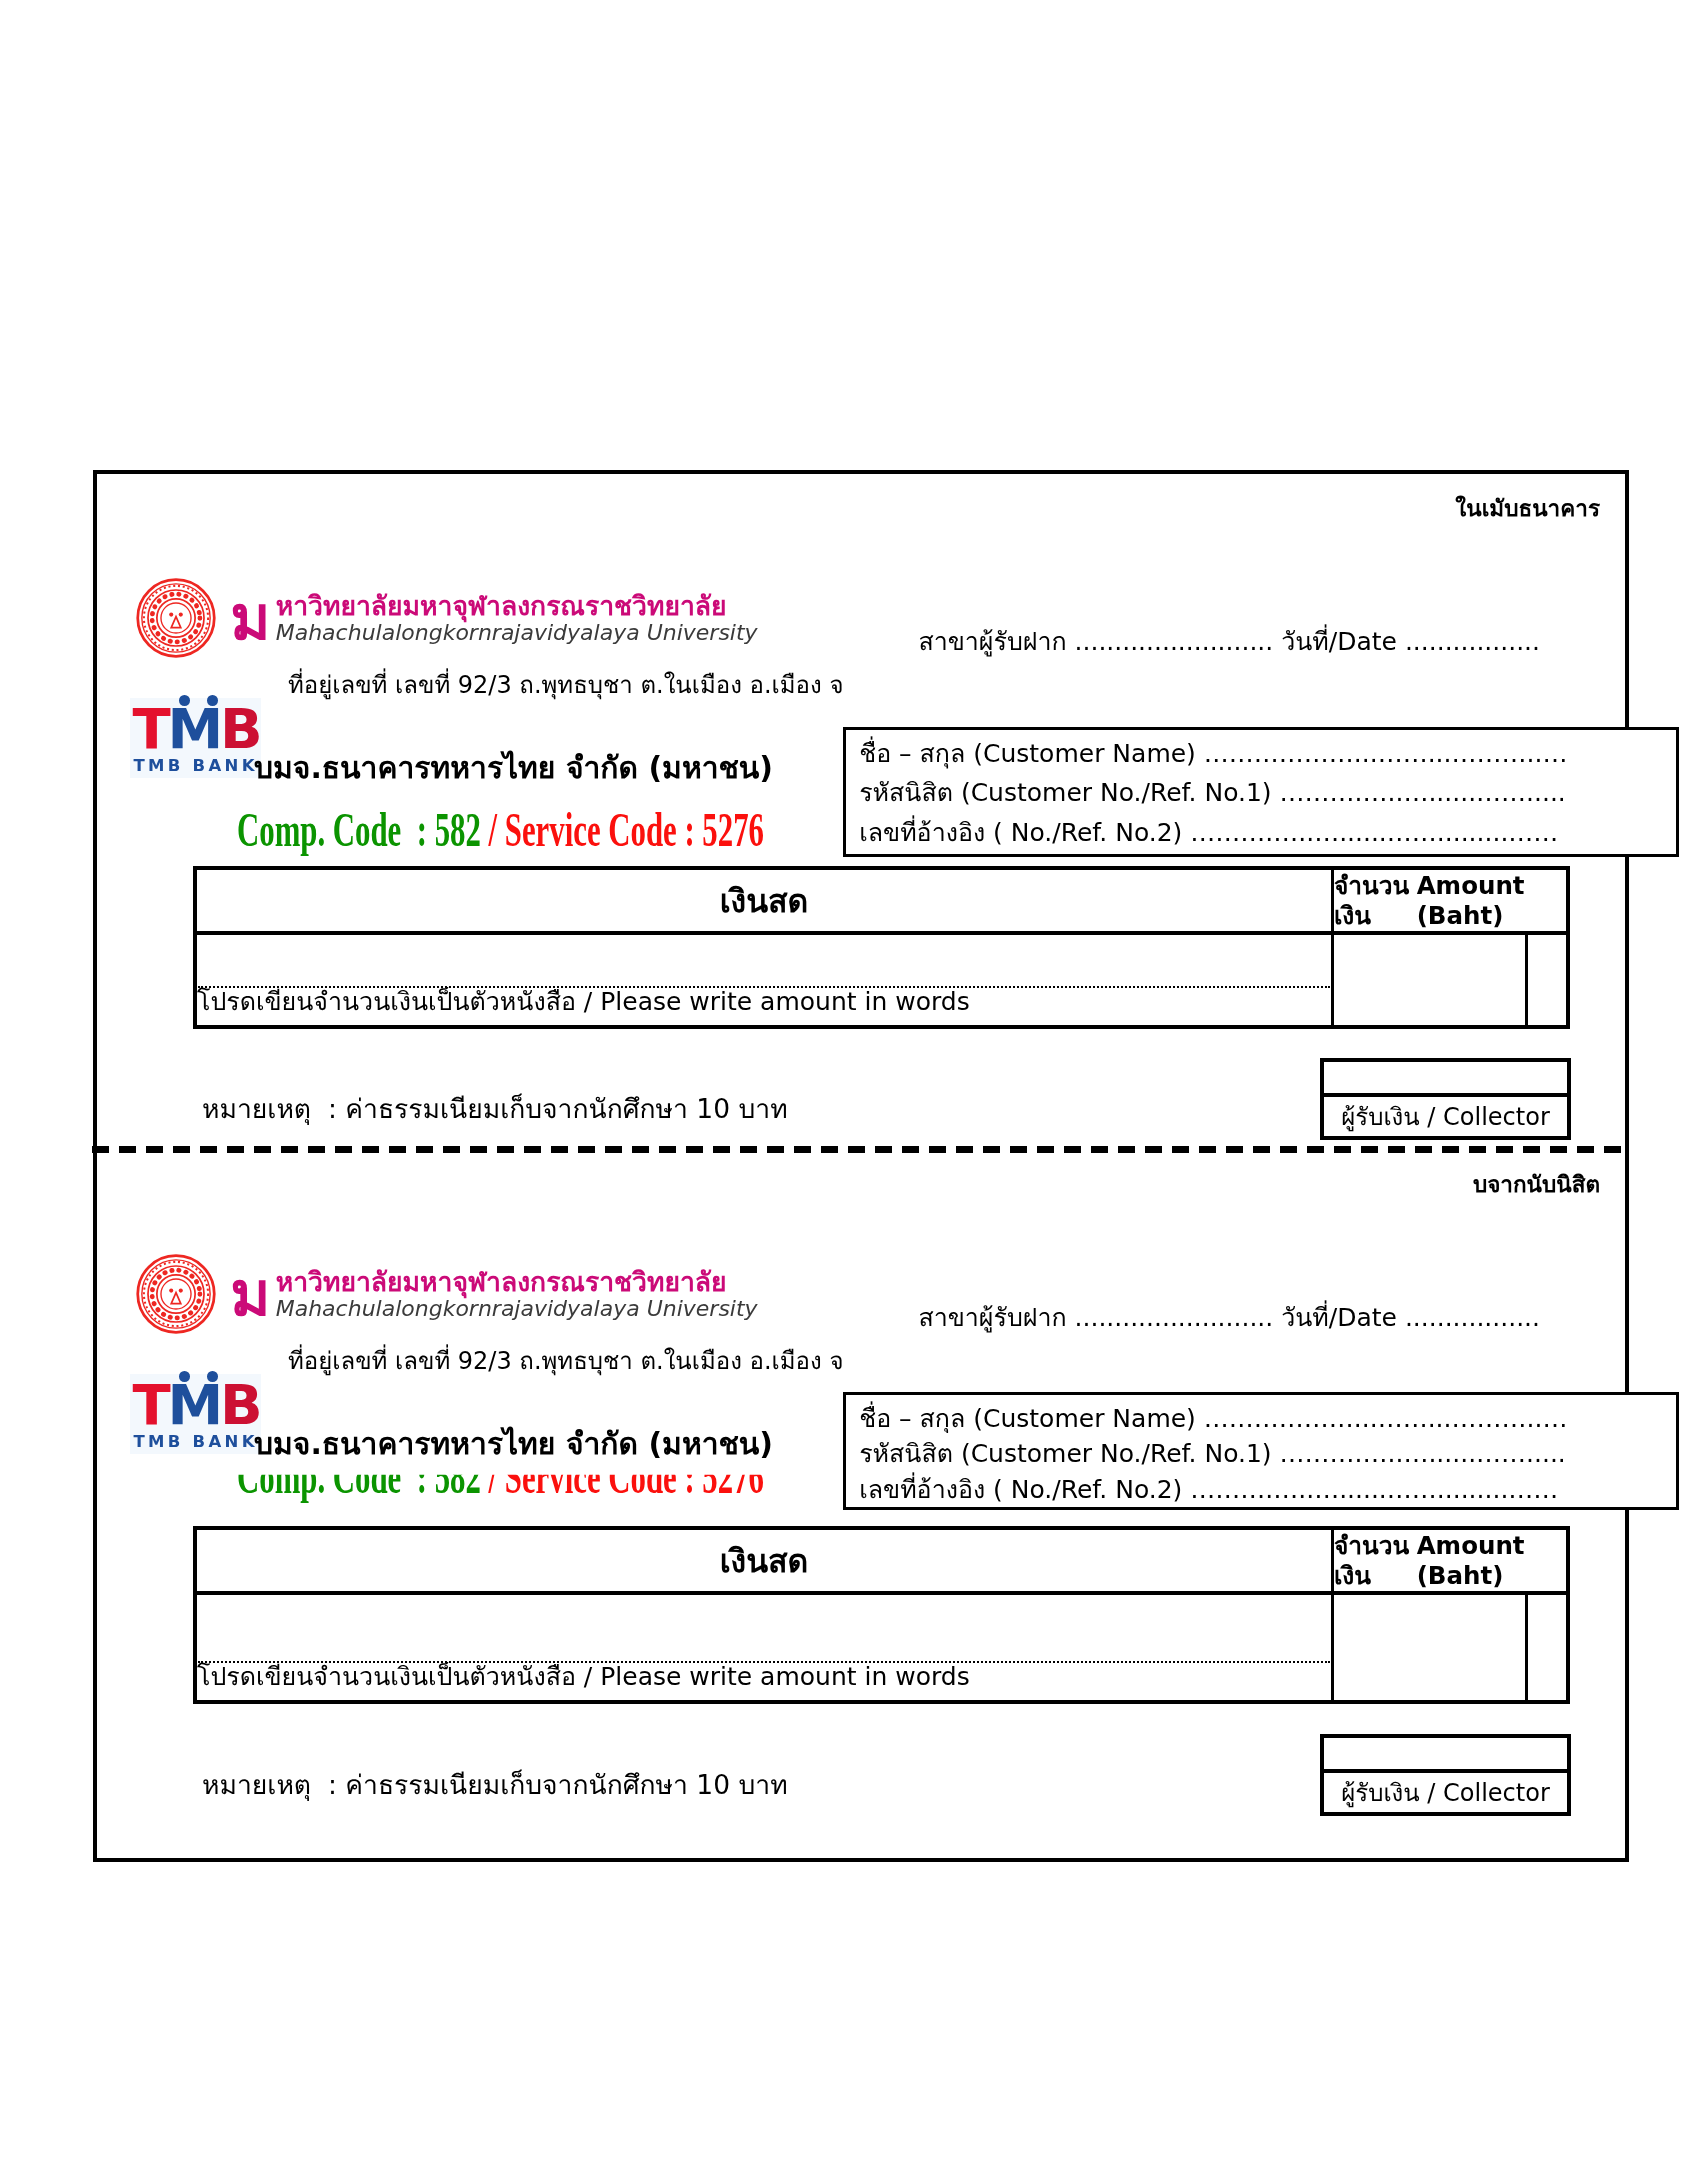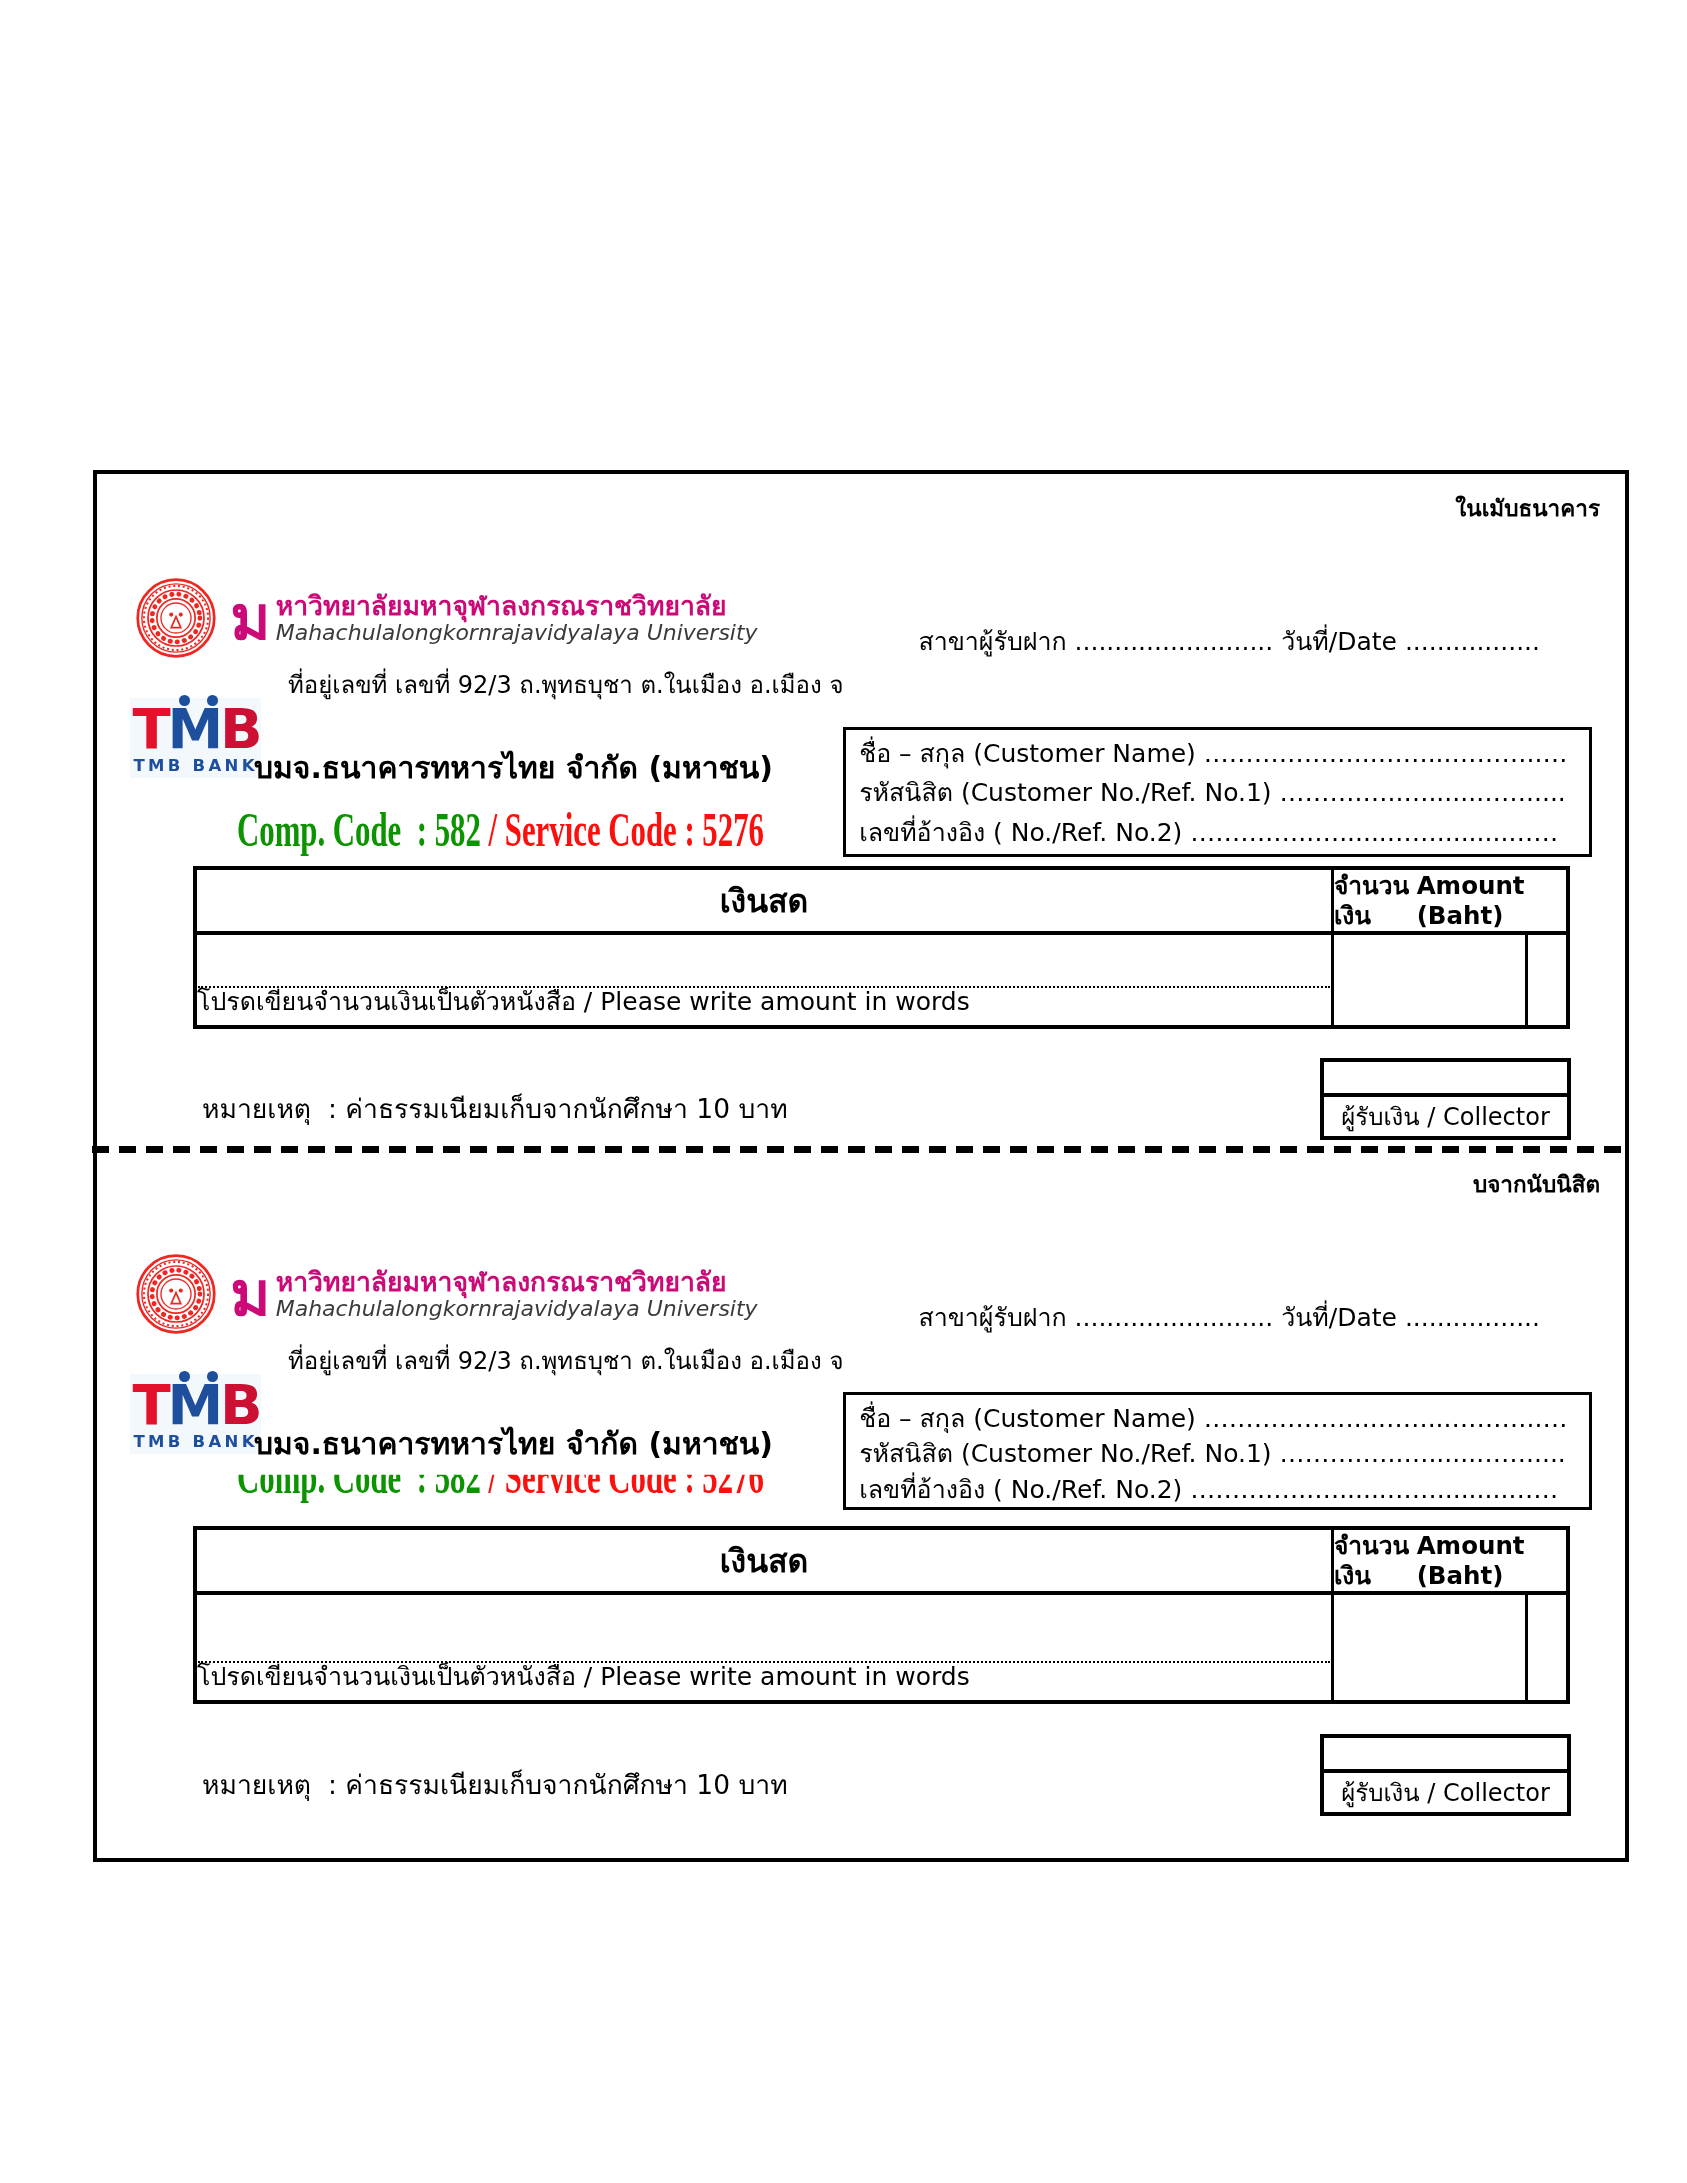--- a/index.html
+++ b/index.html
@@ -42,21 +42,21 @@
   .tmb-word .lb{color:#cc1033;}
   .tmb-dot{position:absolute;width:10.6px;height:10.6px;border-radius:50%;background:#1e4f9c;top:-6.6px;}
   .tmb-dot.d1{left:37%;}
   .tmb-dot.d2{left:59%;}
   .tmb-caption{font-size:16.5px;font-weight:bold;color:#1e4f9c;letter-spacing:3.3px;margin-top:1.3px;white-space:nowrap;}
 
   .bank-name{position:absolute;top:246px;left:157px;font-size:30px;font-weight:bold;
     white-space:nowrap;max-width:582px;overflow:hidden;z-index:1;margin-top:24px;}
 
   .customer-box{
-    position:absolute;top:253px;left:746px;width:749px;height:130px;
+    position:absolute;top:253px;left:746px;width:836px;height:130px;
     border:3.3px solid #000;background:#fff;box-sizing:border-box;z-index:2;
     display:flex;flex-direction:column;justify-content:space-evenly;padding:2.6px 13.2px;
   }
   .c2 .customer-box{top:242px;height:118px;}
   .customer-line{font-size:25px;white-space:nowrap;overflow:hidden;}
 
   .comp-code{
     position:absolute;left:140px;top:327px;font-family:"Liberation Serif","DejaVu Serif",serif;
     font-weight:bold;font-size:44px;white-space:pre;
     transform:scale(0.70,1.12);transform-origin:left top;z-index:0;

